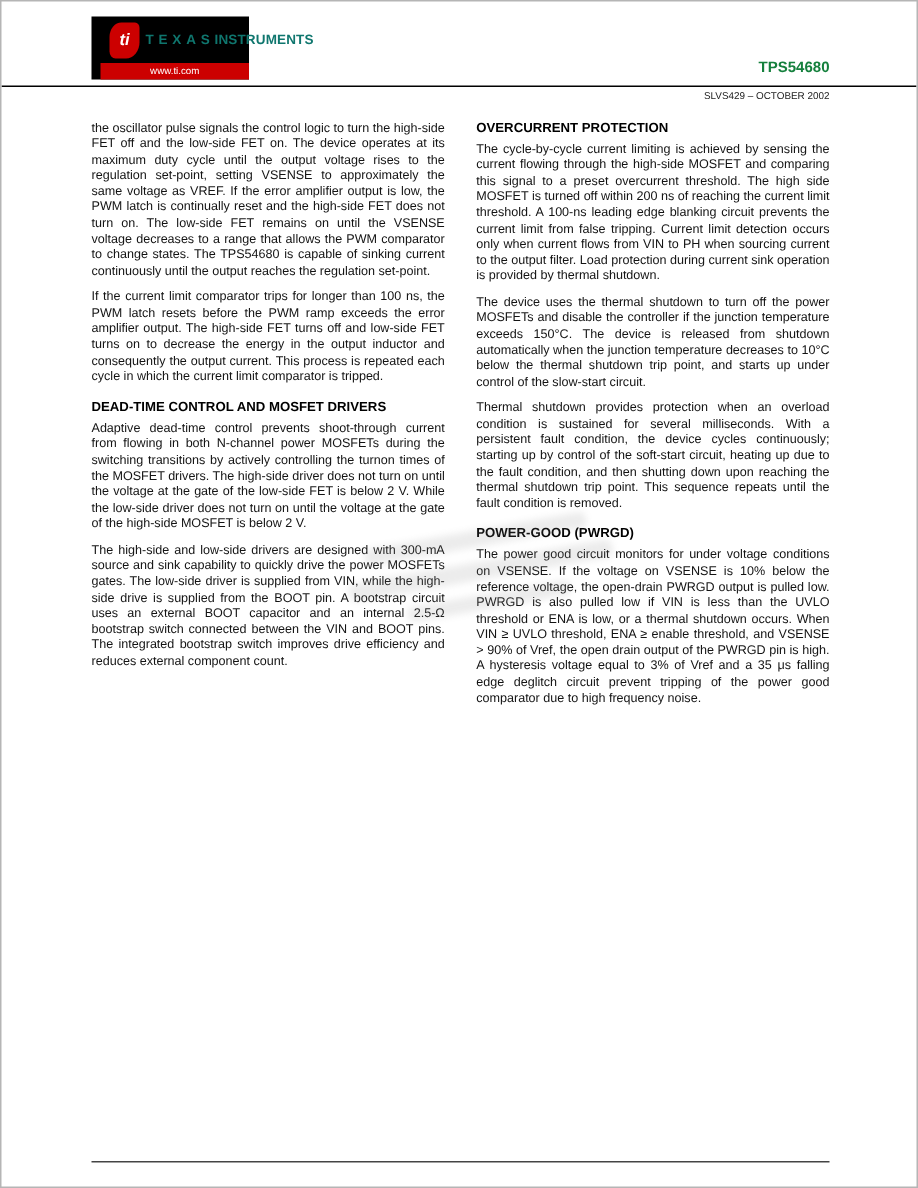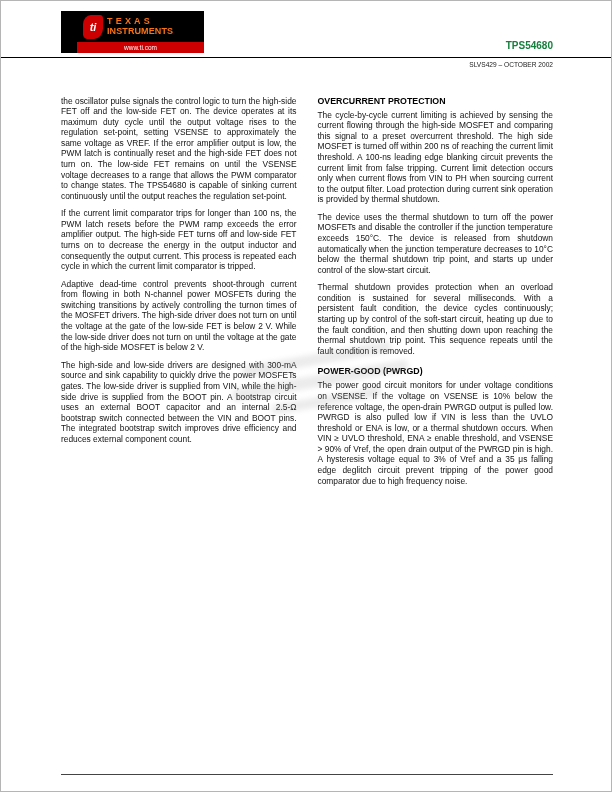--- a/index.html
+++ b/index.html
@@ -14,34 +14,34 @@
     color:#111;
     overflow:hidden;
   }
   
   .header{
     display:flex;justify-content:space-between;align-items:flex-end;
     padding:10px 58px 0 60px;
   }
   .logo-block{
     background:#000;
-    width:143px;
-    padding:4px 6px 0 22px;
+    width:105px;
+    padding:4px 6px 0 12px;
     box-sizing:border-box;
   }
   .logo-top{display:flex;align-items:center;gap:4px;}
   .ti-mark{
     background:#cc0000;color:#fff;
     width:20px;height:24px;
     border-radius:40% 15% 45% 20%;
     display:flex;align-items:center;justify-content:center;
     font-weight:bold;font-style:italic;font-size:11px;
     flex:0 0 auto;
   }
-  .ti-words{display:flex;flex-direction:column;color:#f97316;font-weight:bold;line-height:1.08;}
+  .ti-words{display:flex;flex-direction:row;color:#0f766e;font-weight:bold;line-height:1.08;}
   .ti-words .w1{font-size:9px;letter-spacing:3.2px;}
   .ti-words .w2{font-size:9px;letter-spacing:0.1px;}
   .logo-url{
     background:#cc0000;color:#fff;
     font-size:6.5px;text-align:center;
     margin:3px -6px 0 -6px;
     padding:1.5px 0 2px 0;
   }
   .part-number{
     font-size:10px;font-weight:bold;color:#15803d;
@@ -67,21 +67,21 @@
     font-size:8.4px;line-height:1.26;
     text-align:justify;
     color:#131313;
   }
   .col h2{
     margin:10px 0 4px 0;
     font-size:8.8px;line-height:1.15;
     font-weight:bold;color:#000;
     text-align:left;
   }
-  .col > :first-child{margin-top:16px;}
+  .col > :first-child{margin-top:0;}
   
   .watermark{
     position:absolute;top:345px;left:228px;
     width:200px;height:85px;
     transform:rotate(-10deg);
     opacity:0.16;filter:blur(2.5px);
     pointer-events:none;
   }
   .watermark .s{background:#8a8a8a;border-radius:4px;}
   .watermark .s1{width:150px;height:11px;margin:6px 0 10px 18px;}
@@ -117,20 +117,21 @@
   </div>
 
   <div class="header-rule"></div>
   <div class="doc-code">SLVS429 – OCTOBER 2002</div>
 
   <div class="columns">
 
     <section class="col">
       <p>the oscillator pulse signals the control logic to turn the high-side FET off and the low-side FET on. The device operates at its maximum duty cycle until the output voltage rises to the regulation set-point, setting VSENSE to approximately the same voltage as VREF. If the error amplifier output is low, the PWM latch is continually reset and the high-side FET does not turn on. The low-side FET remains on until the VSENSE voltage decreases to a range that allows the PWM comparator to change states. The TPS54680 is capable of sinking current continuously until the output reaches the regulation set-point.</p>
       <p>If the current limit comparator trips for longer than 100 ns, the PWM latch resets before the PWM ramp exceeds the error amplifier output. The high-side FET turns off and low-side FET turns on to decrease the energy in the output inductor and consequently the output current. This process is repeated each cycle in which the current limit comparator is tripped.</p>
+      <h2>DEAD-TIME CONTROL AND MOSFET DRIVERS</h2>
       <p>Adaptive dead-time control prevents shoot-through current from flowing in both N-channel power MOSFETs during the switching transitions by actively controlling the turnon times of the MOSFET drivers. The high-side driver does not turn on until the voltage at the gate of the low-side FET is below 2 V. While the low-side driver does not turn on until the voltage at the gate of the high-side MOSFET is below 2 V.</p>
       <p>The high-side and low-side drivers are designed with 300-mA source and sink capability to quickly drive the power MOSFETs gates. The low-side driver is supplied from VIN, while the high-side drive is supplied from the BOOT pin. A bootstrap circuit uses an external BOOT capacitor and an internal 2.5-Ω bootstrap switch connected between the VIN and BOOT pins. The integrated bootstrap switch improves drive efficiency and reduces external component count.</p>
     </section>
 
     <section class="col">
       <h2>OVERCURRENT PROTECTION</h2>
       <p>The cycle-by-cycle current limiting is achieved by sensing the current flowing through the high-side MOSFET and comparing this signal to a preset overcurrent threshold. The high side MOSFET is turned off within 200 ns of reaching the current limit threshold. A 100-ns leading edge blanking circuit prevents the current limit from false tripping. Current limit detection occurs only when current flows from VIN to PH when sourcing current to the output filter. Load protection during current sink operation is provided by thermal shutdown.</p>
       <p>The device uses the thermal shutdown to turn off the power MOSFETs and disable the controller if the junction temperature exceeds 150°C. The device is released from shutdown automatically when the junction temperature decreases to 10°C below the thermal shutdown trip point, and starts up under control of the slow-start circuit.</p>
       <p>Thermal shutdown provides protection when an overload condition is sustained for several milliseconds. With a persistent fault condition, the device cycles continuously; starting up by control of the soft-start circuit, heating up due to the fault condition, and then shutting down upon reaching the thermal shutdown trip point. This sequence repeats until the fault condition is removed.</p>
       <h2>POWER-GOOD (PWRGD)</h2>

